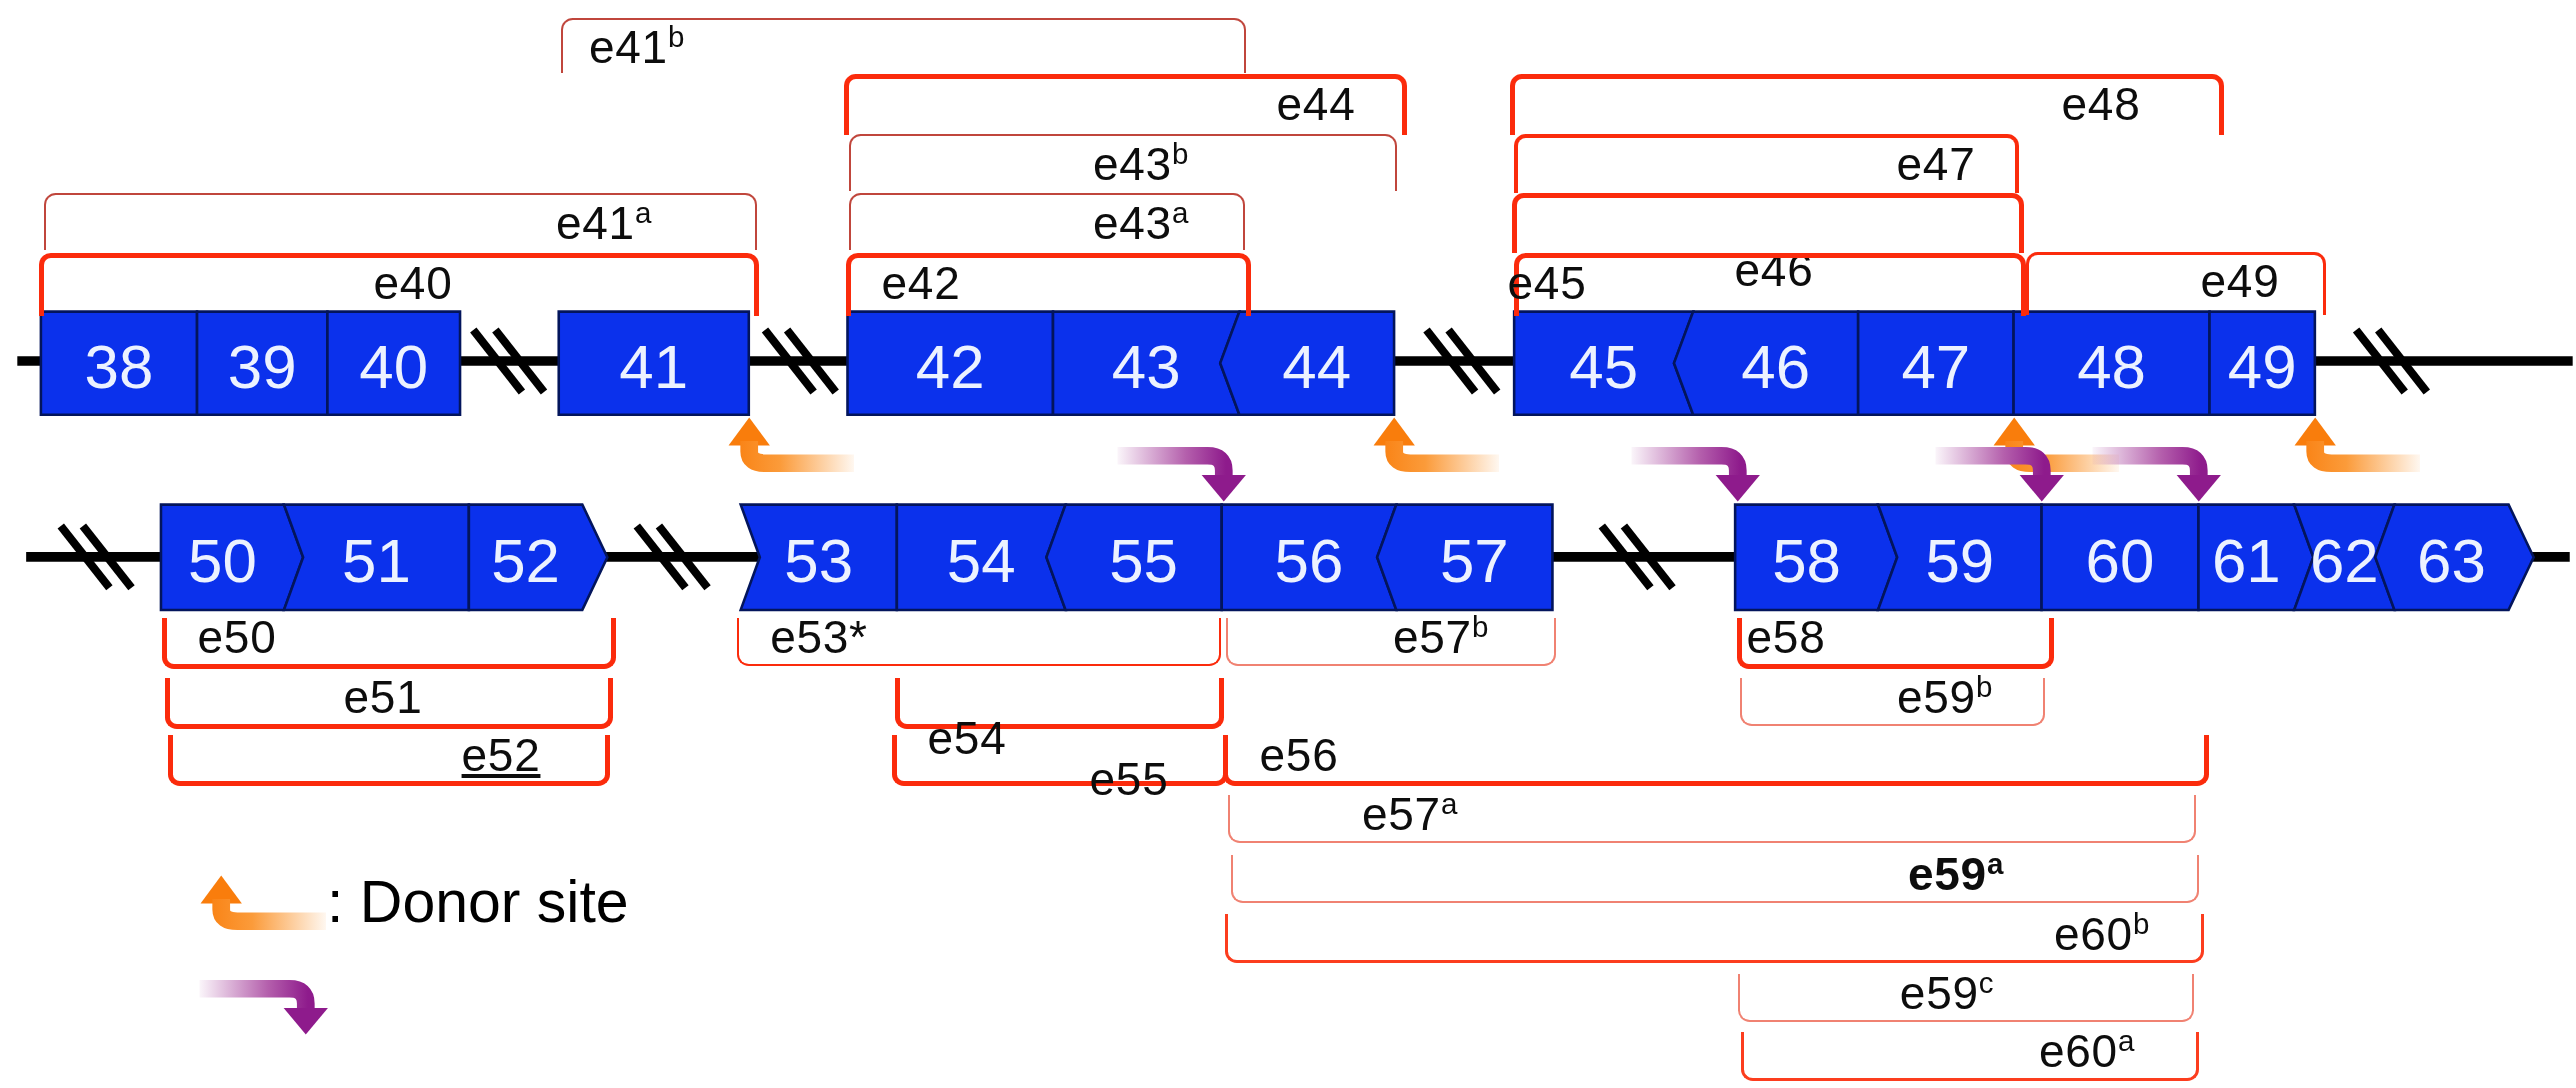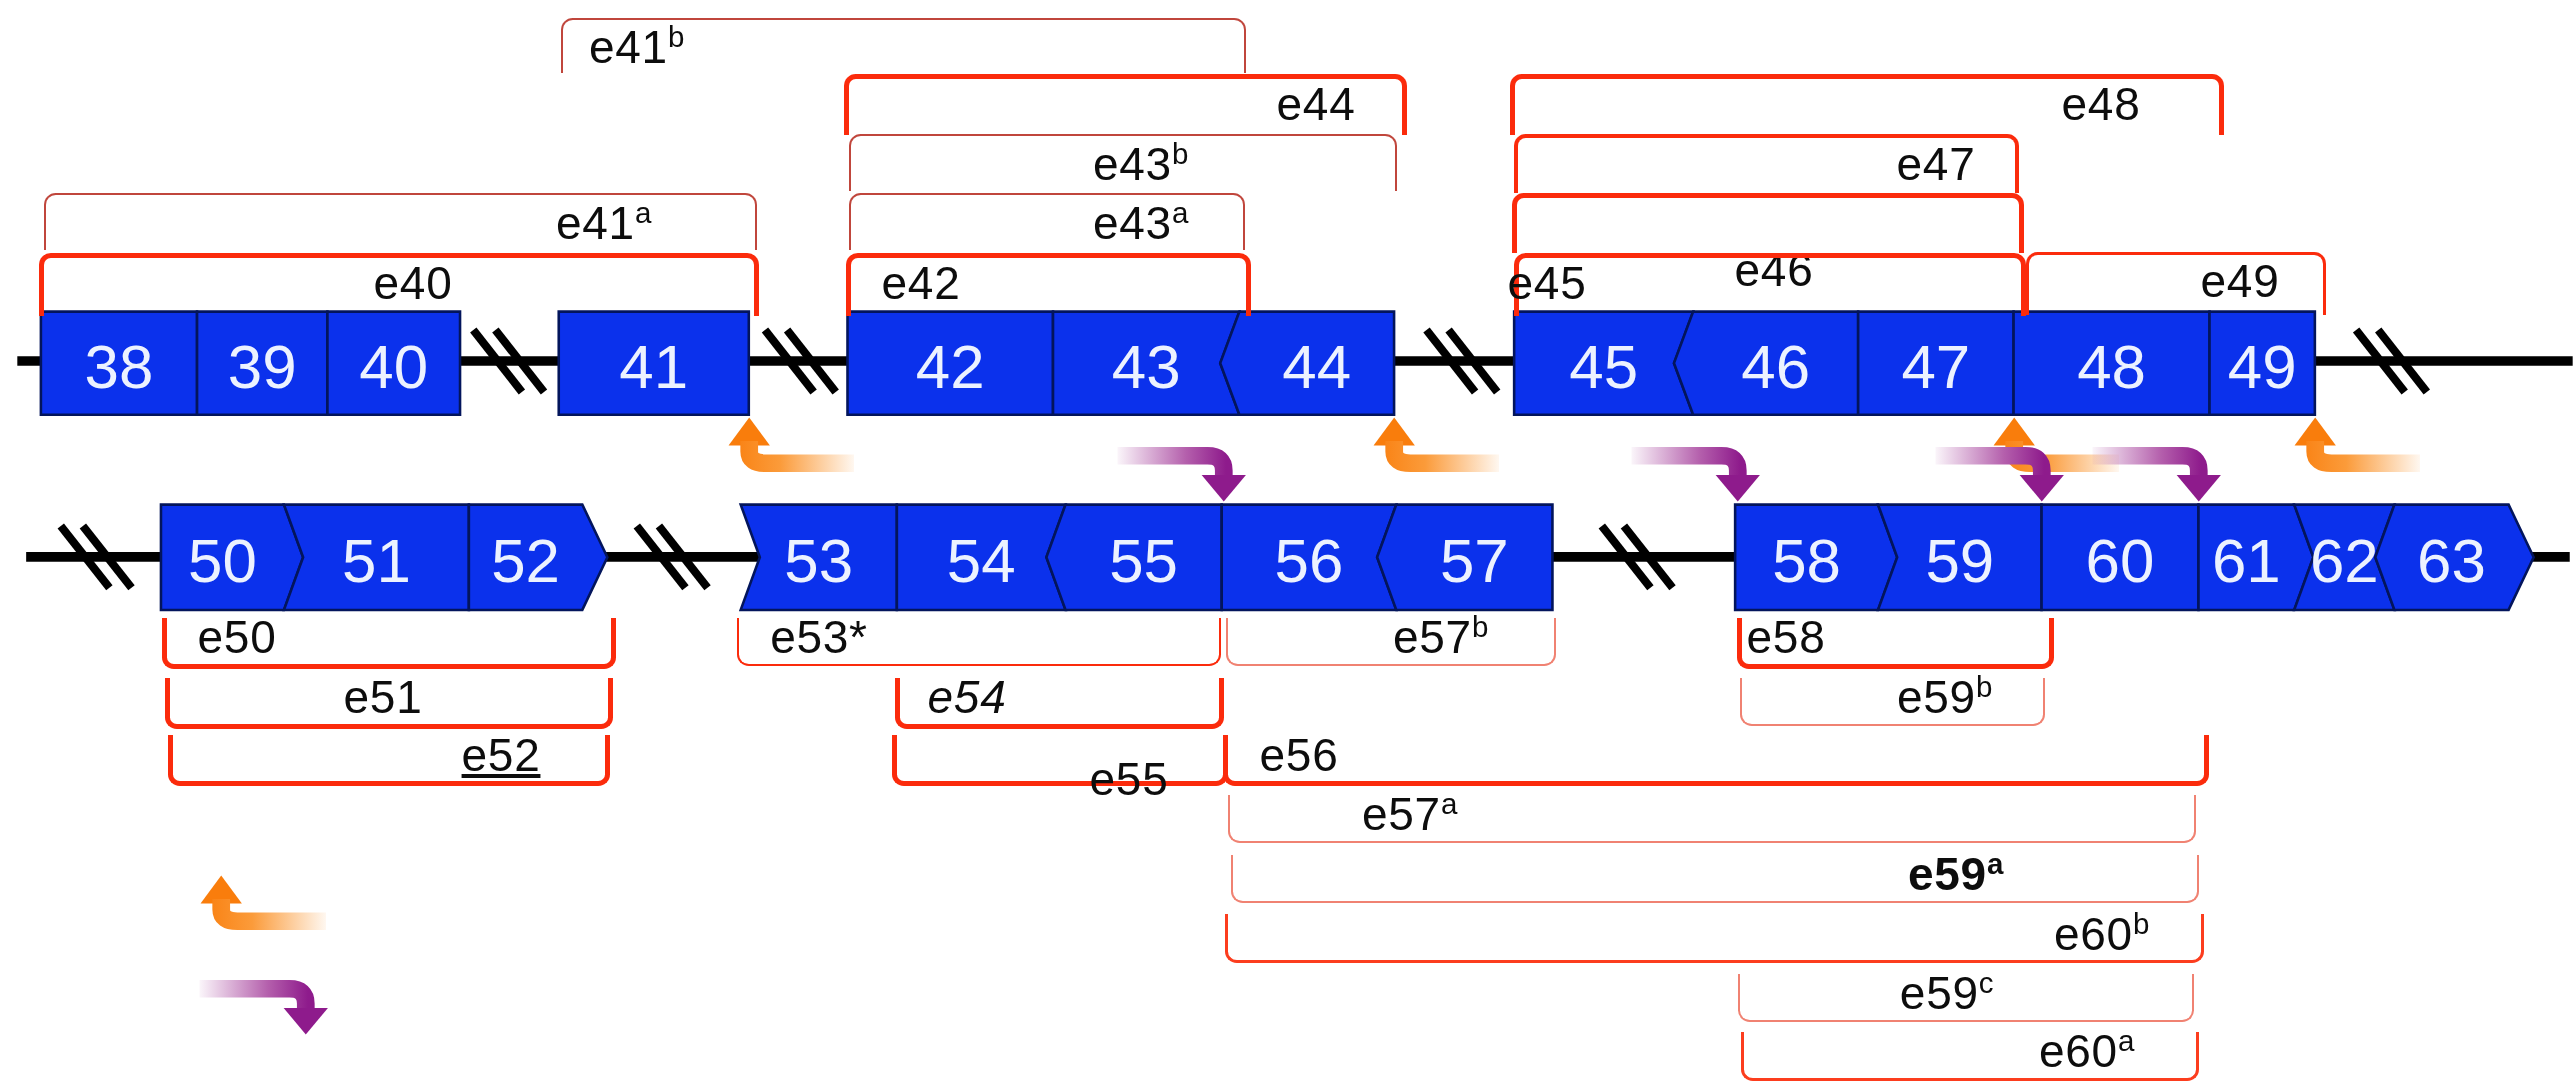--- a/index.html
+++ b/index.html
@@ -228,21 +228,21 @@
       <span class="bracket-label" style="left: 237px; top: 637px;">e50</span>
       <div class="bracket below" style="left: 737px; width: 480px; height: 46px; border-color: rgb(251, 43, 12); border-width: 2.9px; top: 618px;"></div>
       <span class="bracket-label" style="left: 819px; top: 637px;">e53*</span>
       <div class="bracket below" style="left: 1226px; width: 326px; height: 46px; border-color: rgb(240, 130, 114); border-width: 2.2px; top: 618px;"></div>
       <span class="bracket-label" style="left: 1441px; top: 637px;">e57<sup>b</sup></span>
       <div class="bracket below" style="left: 1737px; width: 307px; height: 46px; border-color: rgb(251, 43, 12); border-width: 5.9px; top: 618px;"></div>
       <span class="bracket-label" style="left: 1786px; top: 637px;">e58</span>
       <div class="bracket below" style="left: 165px; width: 438px; height: 46px; border-color: rgb(251, 43, 12); border-width: 5.9px; top: 678px;"></div>
       <span class="bracket-label" style="left: 383px; top: 697px;">e51</span>
       <div class="bracket below" style="left: 895px; width: 319px; height: 46px; border-color: rgb(251, 43, 12); border-width: 5.9px; top: 678px;"></div>
-      <span class="bracket-label" style="left: 967px; top: 697px; font-style: italic;">e54</span>
+      <span class="bracket-label" style="left: 967px; top: 738px;">e54</span>
       <div class="bracket below" style="left: 1740px; width: 301px; height: 46px; border-color: rgb(240, 130, 114); border-width: 2.2px; top: 678px;"></div>
       <span class="bracket-label" style="left: 1945px; top: 697px;">e59<sup>b</sup></span>
       <div class="bracket below" style="left: 168px; width: 432px; height: 46px; border-color: rgb(251, 43, 12); border-width: 5.9px; top: 735px;"></div>
       <span class="bracket-label" style="left: 501px; top: 755px; text-decoration: underline;">e52</span>
       <div class="bracket below" style="left: 892px; width: 326px; height: 46px; border-color: rgb(251, 43, 12); border-width: 5.9px; top: 735px;"></div>
       <span class="bracket-label" style="left: 1129px; top: 755px; margin-top: 24px;">e55</span>
       <div class="bracket below" style="left: 1223px; width: 976px; height: 46px; border-color: rgb(251, 43, 12); border-width: 5.9px; top: 735px;"></div>
       <span class="bracket-label" style="left: 1299px; top: 755px;">e56</span>
       <div class="bracket below" style="left: 1228px; width: 964px; height: 46px; border-color: rgb(240, 130, 114); border-width: 2.2px; top: 795px;"></div>
       <span class="bracket-label" style="left: 1410px; top: 814px;">e57<sup>a</sup></span>
@@ -261,20 +261,21 @@
           <defs>
             <linearGradient id="og9" x1="0" y1="0" x2="180" y2="0" gradientUnits="userSpaceOnUse">
               <stop offset="0" stop-color="#F97D0C"></stop>
               <stop offset="0.4" stop-color="#FB9B3A"></stop>
               <stop offset="1" stop-color="#FB9B3A" stop-opacity="0"></stop>
             </linearGradient>
           </defs>
           <polygon points="30,2 2,40 58,40" fill="#F97D0C"></polygon>
           <path d="M30,34 L30,48 Q30,64 52,64 L172,64" fill="none" stroke="url(#og9)" stroke-width="24"></path>
         </svg></span>
+    <span class="legend-text" id="legend-donor-text" style="left: 327px; top: 902px;">: Donor site</span>
     <span class="legend-icon" id="legend-acceptor-icon" style="left: 195px; top: 974px;"><svg viewBox="0 0 180 84" width="133" height="62">
           <defs>
             <linearGradient id="pg10" x1="0" y1="0" x2="180" y2="0" gradientUnits="userSpaceOnUse">
               <stop offset="0" stop-color="#B45FAC" stop-opacity="0"></stop>
               <stop offset="0.55" stop-color="#B45FAC"></stop>
               <stop offset="0.85" stop-color="#8E1B8C"></stop>
             </linearGradient>
           </defs>
           <path d="M6,20 L128,20 Q150,20 150,40 L150,48 M150,44 L150,48" fill="none" stroke="url(#pg10)" stroke-width="24"></path>
           <polygon points="150,82 120,46 180,46" fill="#8E1B8C"></polygon>

